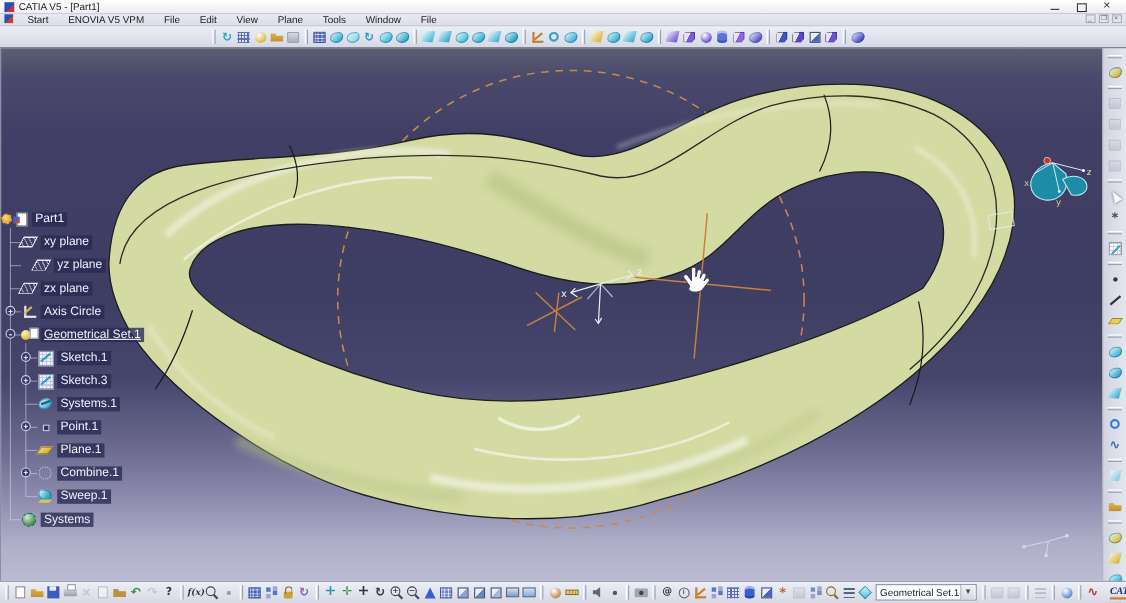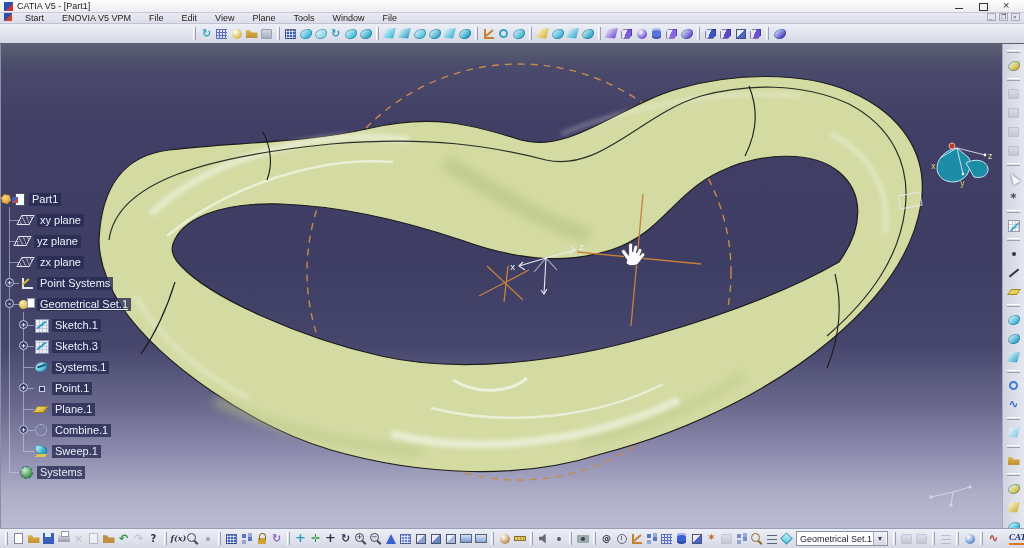--- a/index.html
+++ b/index.html
@@ -406,33 +406,33 @@
         <div class="trow" style="left: 10px; top: 147px;">
           <span class="ti ti-part"></span>
           <span class="tlabel">Part1</span>
         </div>
         <div class="tline" style="left: 8px; top: 176px; width: 10px; height: 1px;"></div>
         <div class="trow" style="left: 18px; top: 168px;">
           <span class="ti ti-planegray"></span>
           <span class="tlabel">xy plane</span>
         </div>
         <div class="tline" style="left: 8px; top: 197px; width: 10px; height: 1px;"></div>
-        <div class="trow" style="left: 15px; top: 189px;">
+        <div class="trow" style="left: 30px; top: 189px;">
           <span class="ti ti-planegray"></span>
           <span class="tlabel">yz plane</span>
         </div>
         <div class="tline" style="left: 8px; top: 218px; width: 10px; height: 1px;"></div>
         <div class="trow" style="left: 18px; top: 210px;">
           <span class="ti ti-planegray"></span>
           <span class="tlabel">zx plane</span>
         </div>
         <div class="tline" style="left: 8px; top: 239px; width: 10px; height: 1px;"></div>
         <div class="trow" style="left: 18px; top: 231px;">
           <span class="ti ti-axis"></span>
-          <span class="tlabel">Point Systems</span>
+          <span class="tlabel">Axis Circle</span>
         </div>
         <span class="texp" style="left: 4px; top: 234px;">+</span>
         <div class="tline" style="left: 8px; top: 260px; width: 10px; height: 1px;"></div>
         <div class="trow" style="left: 18px; top: 252px;">
           <span class="ti ti-geoset"></span>
           <span class="tlabel u">Geometrical Set.1</span>
         </div>
         <span class="texp" style="left: 4px; top: 255px;">-</span>
         <div class="tline" style="left: 22px; top: 281px; width: 11px; height: 1px;"></div>
         <div class="trow" style="left: 33px; top: 273px;">

